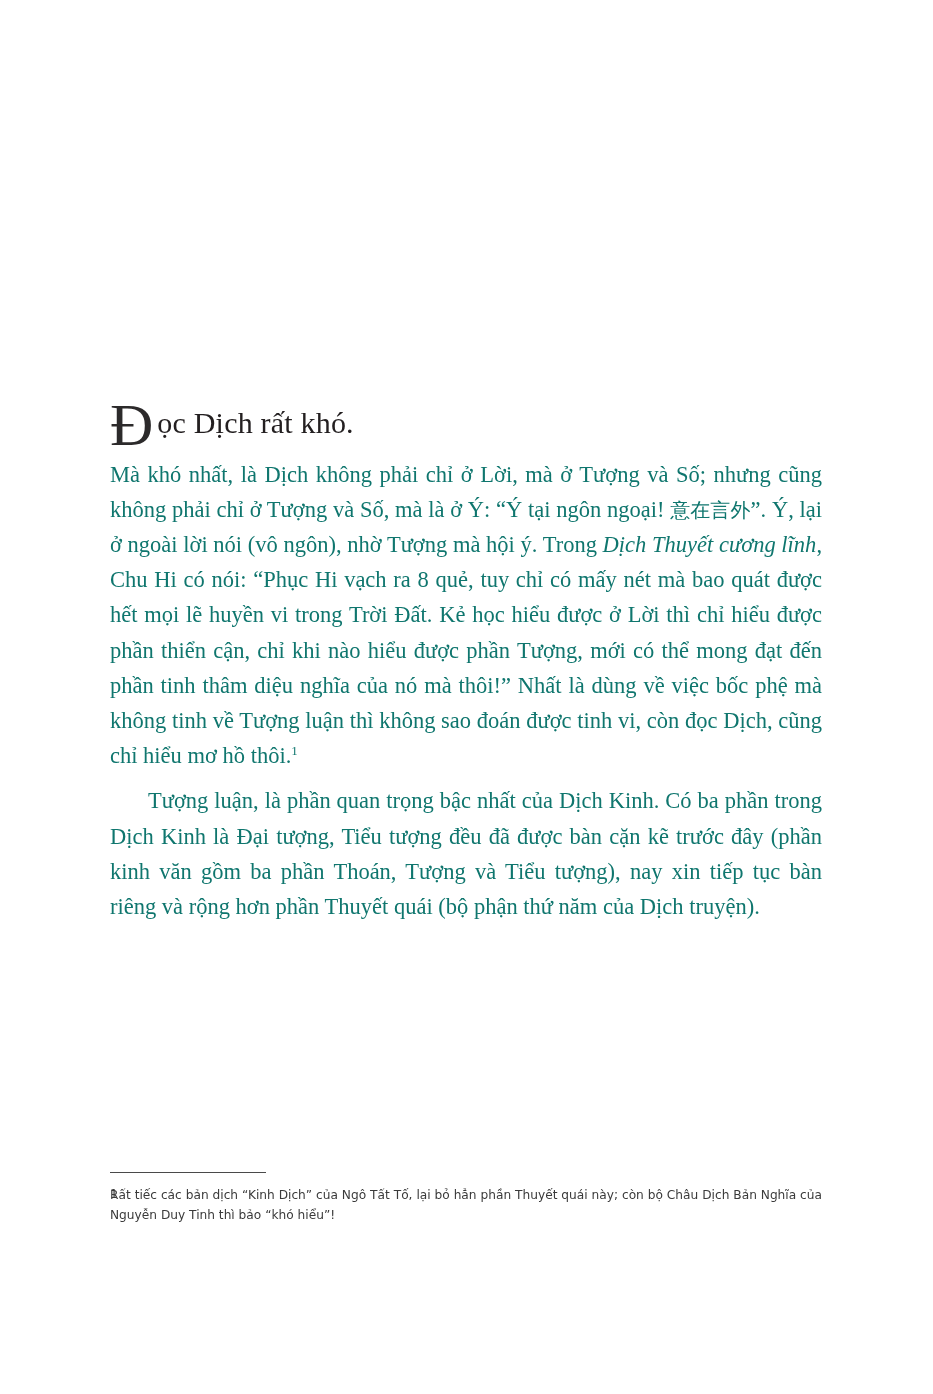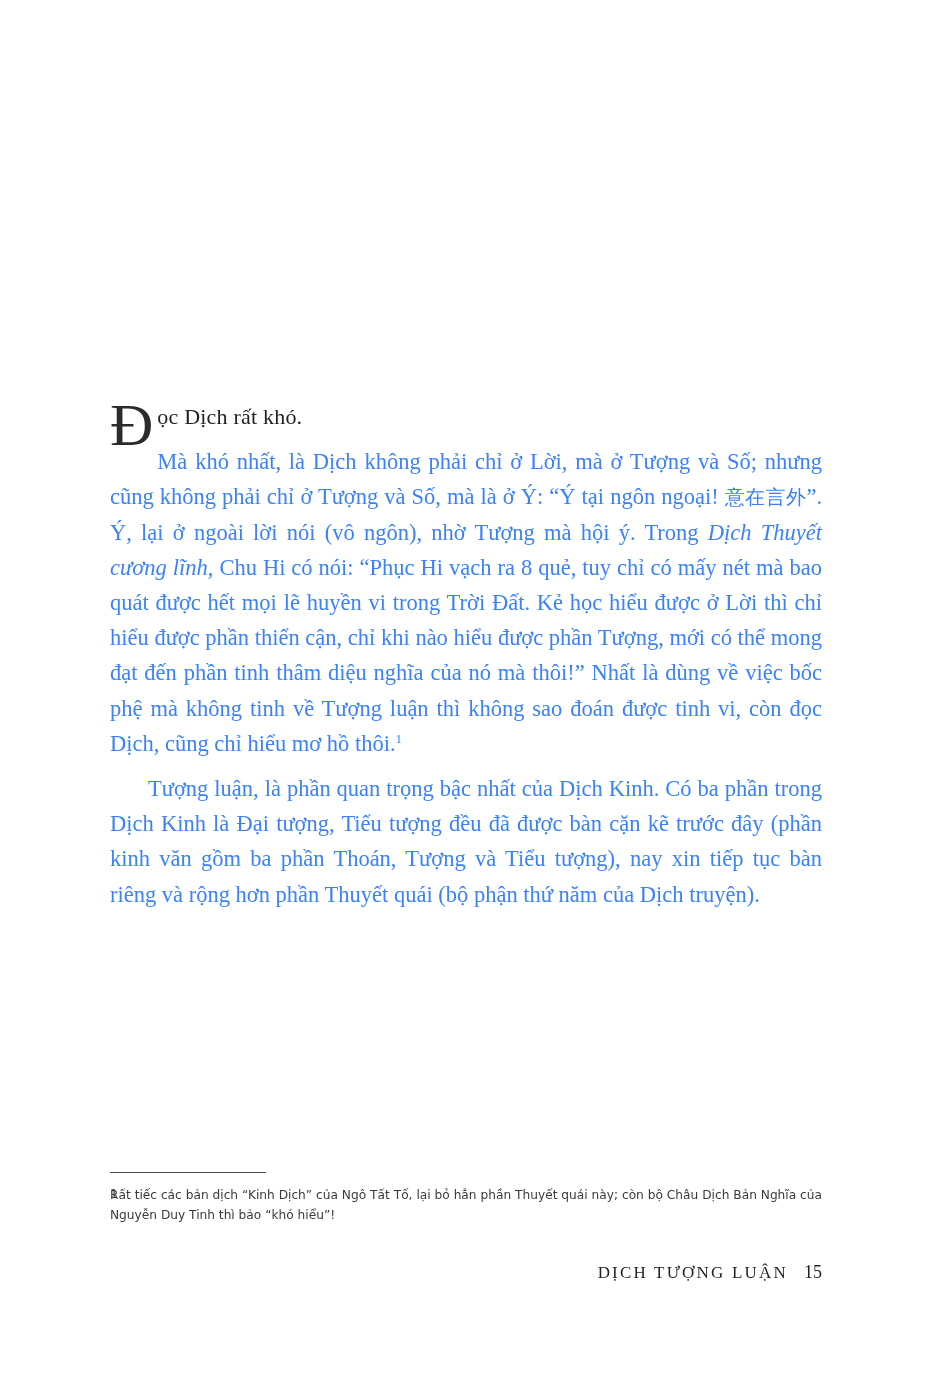--- a/index.html
+++ b/index.html
@@ -37,30 +37,30 @@
   }
   .dropcap {
     font-size: 60px;
     line-height: 0.78;
     float: left;
     margin: 2px 4px 0 0;
     font-family: "Liberation Serif", serif;
     color: #2c2a2b;
   }
   .dropcap-rest {
-    font-size: 22px;
+    font-size: 30px;
     letter-spacing: 0.2px;
   }
   p.body {
     margin: 0 0 2px 0;
     font-size: 22.5px;
     line-height: 1.565;
     text-align: justify;
     text-justify: inter-word;
-    color: #3b82f6;
+    color: #0f766e;
     hyphens: none;
   }
   p.body.indent {
     text-indent: 38px;
     margin-top: 10px;
   }
   p.body .cjk {
     font-family: "DejaVu Sans", sans-serif;
     font-size: 20px;
   }
@@ -133,17 +133,14 @@
   </div>
 
   <div class="footnote-area">
     <div class="fn-rule"></div>
     <div class="fn-text">
       <span class="fn-num">1</span>
       <span class="fn-body">Rất tiếc các bản dịch “Kinh Dịch” của Ngô Tất Tố, lại bỏ hẳn phần Thuyết quái này; còn bộ Châu Dịch Bản Nghĩa của Nguyễn Duy Tinh thì bảo “khó hiểu”!</span>
     </div>
   </div>
 
-  <div class="footer">
-    <span>DỊCH TƯỢNG LUẬN</span><span class="pgnum">15</span>
-  </div>
 
 </div>
 
 </body></html>

